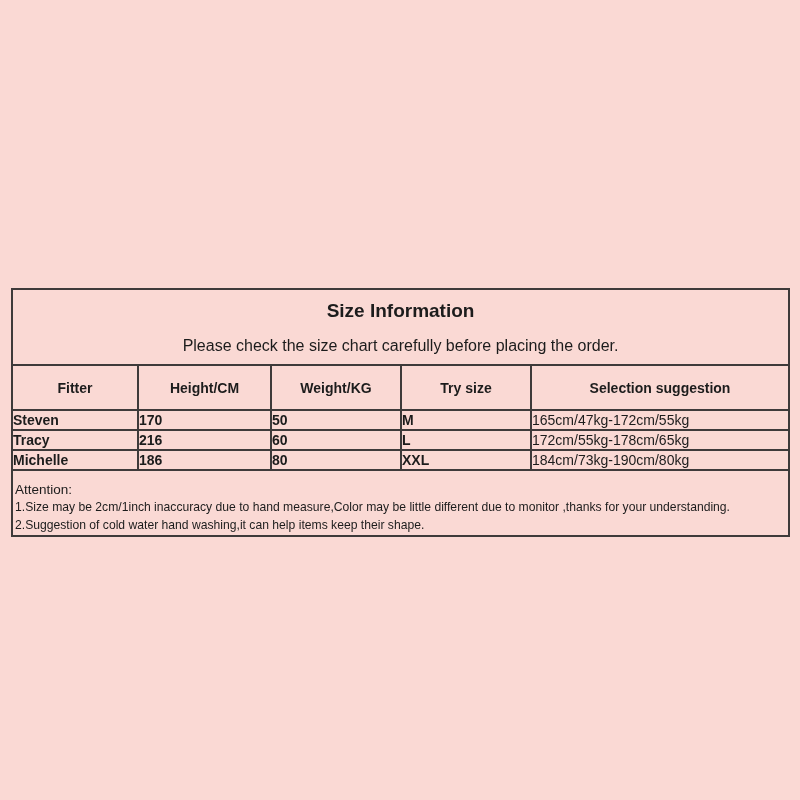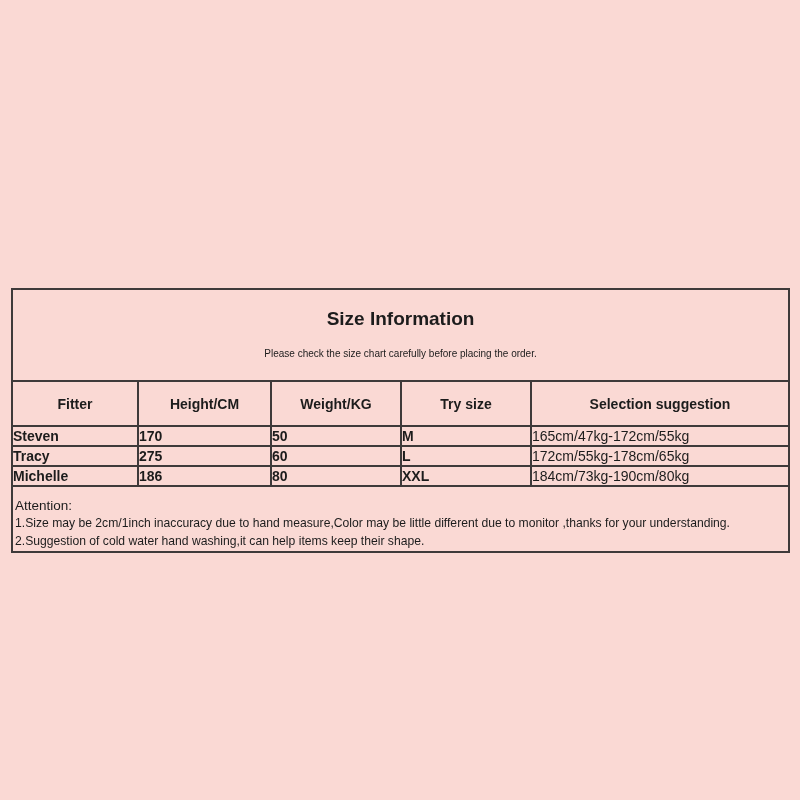--- a/index.html
+++ b/index.html
@@ -20,29 +20,29 @@
     border-collapse: collapse;
     table-layout: fixed;
   }
   .panel td, .panel th {
     border: 2px solid #3e3a3a;
   }
   .head-cell {
     height: 58px;
     text-align: center;
     vertical-align: middle;
-    padding: 16px;
+    padding: 8px;
   }
   .title {
     font-size: 19px;
     font-weight: bold;
     line-height: 24px;
   }
   .subtitle {
-    font-size: 10px;
+    font-size: 16px;
     line-height: 19px;
     margin-top: 13px;
   }
   .panel th {
     font-size: 14px;
     font-weight: bold;
     height: 15px;
     text-align: center;
     vertical-align: middle;
     padding: 14px 0;
@@ -103,21 +103,21 @@
     </tr>
     <tr>
       <td class="data">Steven</td>
       <td class="data">170</td>
       <td class="data">50</td>
       <td class="data">M</td>
       <td class="data suggestion">165cm/47kg-172cm/55kg</td>
     </tr>
     <tr>
       <td class="data">Tracy</td>
-      <td class="data">275</td>
+      <td class="data">216</td>
       <td class="data">60</td>
       <td class="data">L</td>
       <td class="data suggestion">172cm/55kg-178cm/65kg</td>
     </tr>
     <tr>
       <td class="data">Michelle</td>
       <td class="data">186</td>
       <td class="data">80</td>
       <td class="data">XXL</td>
       <td class="data suggestion">184cm/73kg-190cm/80kg</td>

